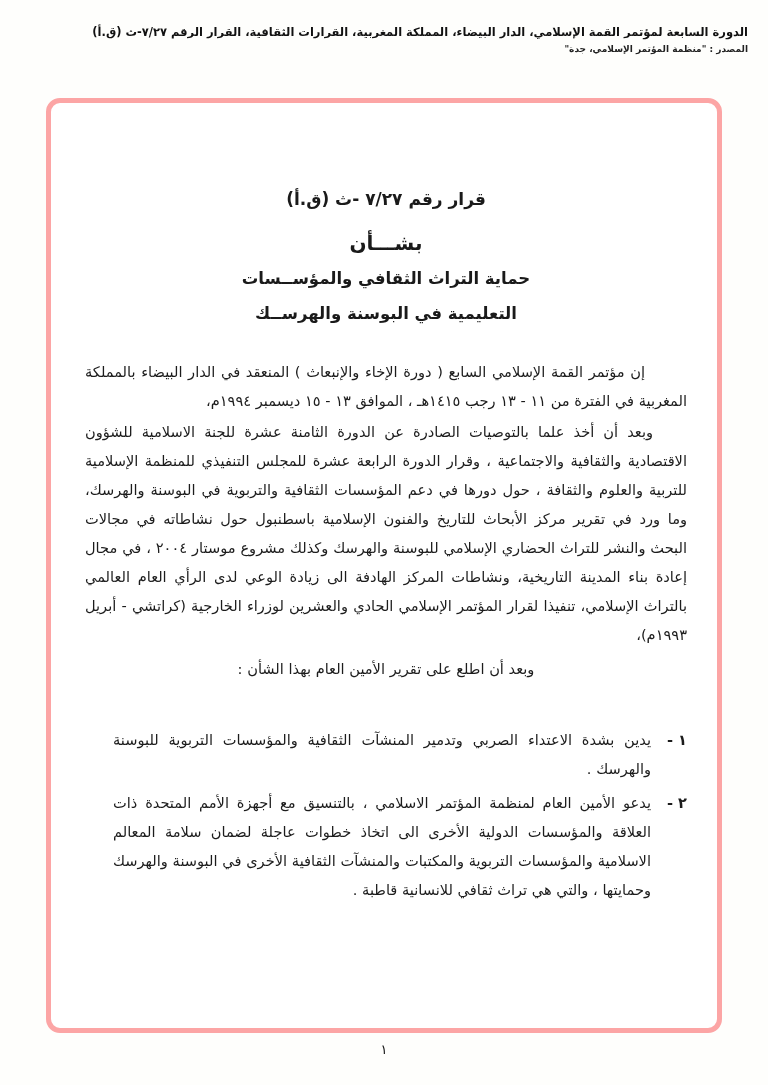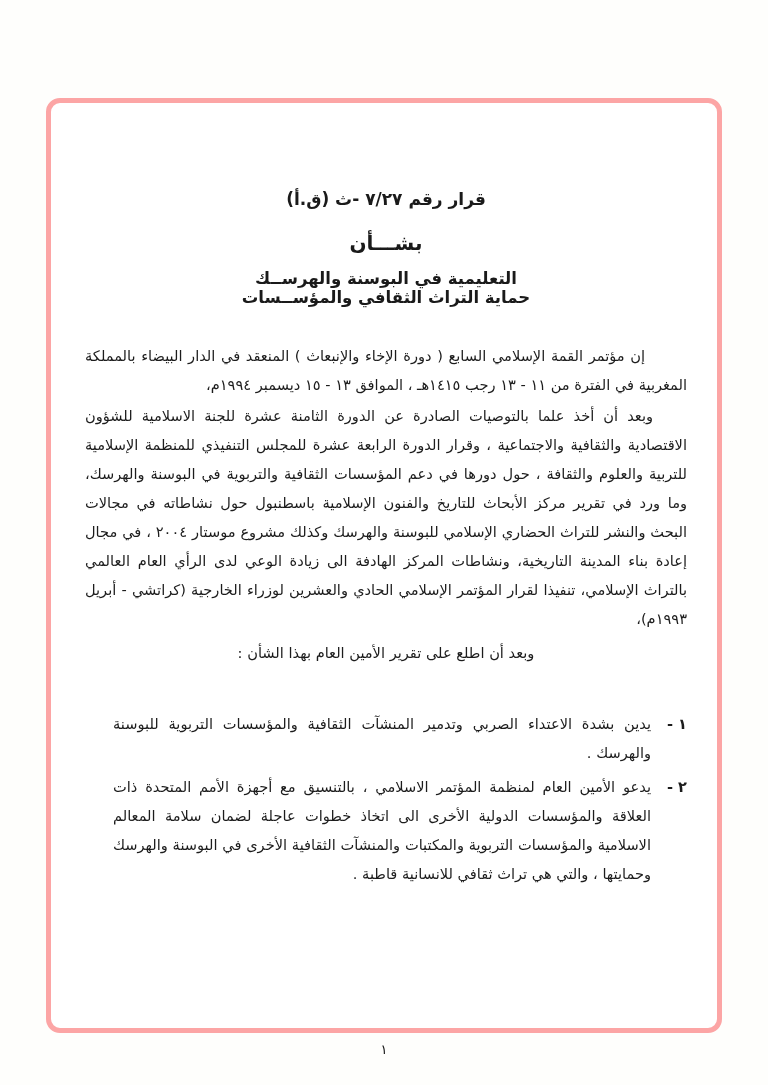--- a/index.html
+++ b/index.html
@@ -53,29 +53,33 @@
   .page-number {
     position: absolute; bottom: 28px; left: 0; right: 0;
     text-align: center; font-size: 13px; color: #111;
   }
 </style>
 </head>
 <body>
 
 <div class="page">
 
+  <header class="doc-header">
+    <div class="header-title">الدورة السابعة لمؤتمر القمة الإسلامي، الدار البيضاء، المملكة المغربية، القرارات الثقافية، القرار الرقم ٧/٢٧-ث (ق.أ)</div>
+    <div class="header-source">المصدر : "منظمة المؤتمر الإسلامي، جدة"</div>
+  </header>
 
   <div class="green-frame">
     <div class="doc-body">
 
       <div class="title-block">
         <div class="title-line title-1">قرار رقم ٧/٢٧ -ث (ق.أ)</div>
         <div class="title-line title-2">بشـــأن</div>
+        <div class="title-line title-3">حماية التراث الثقافي والمؤســسات</div>
         <div class="title-line title-4">التعليمية في البوسنة والهرســك</div>
-        <div class="title-line title-3">حماية التراث الثقافي والمؤســسات</div>
       </div>
 
       <p class="para indent-1"><span>إن مؤتمر القمة الإسلامي السابع ( دورة الإخاء والإنبعاث ) المنعقد في الدار البيضاء بالمملكة المغربية في الفترة من ١١ - ١٣ رجب ١٤١٥هـ ، الموافق ١٣ - ١٥ ديسمبر ١٩٩٤م،</span></p>
 
       <p class="para indent-2"><strong class="lead">وبعد أن أخذ علما</strong> <span>بالتوصيات الصادرة عن الدورة الثامنة عشرة للجنة الاسلامية للشؤون الاقتصادية والثقافية والاجتماعية ، وقرار الدورة الرابعة عشرة للمجلس التنفيذي للمنظمة الإسلامية للتربية والعلوم والثقافة ، حول دورها في دعم المؤسسات الثقافية والتربوية في البوسنة والهرسك، وما ورد في تقرير مركز الأبحاث للتاريخ والفنون الإسلامية باسطنبول حول نشاطاته في مجالات البحث والنشر للتراث الحضاري الإسلامي للبوسنة والهرسك وكذلك مشروع موستار ٢٠٠٤ ، في مجال إعادة بناء المدينة التاريخية، ونشاطات المركز الهادفة الى زيادة الوعي لدى الرأي العام العالمي بالتراث الإسلامي، تنفيذا لقرار المؤتمر الإسلامي الحادي والعشرين لوزراء الخارجية (كراتشي - أبريل ١٩٩٣م)،</span></p>
 
       <p class="para centered"><strong class="lead">وبعد أن اطلع</strong> <span>على تقرير الأمين العام بهذا الشأن :</span></p>
 
       <div class="list">
 

